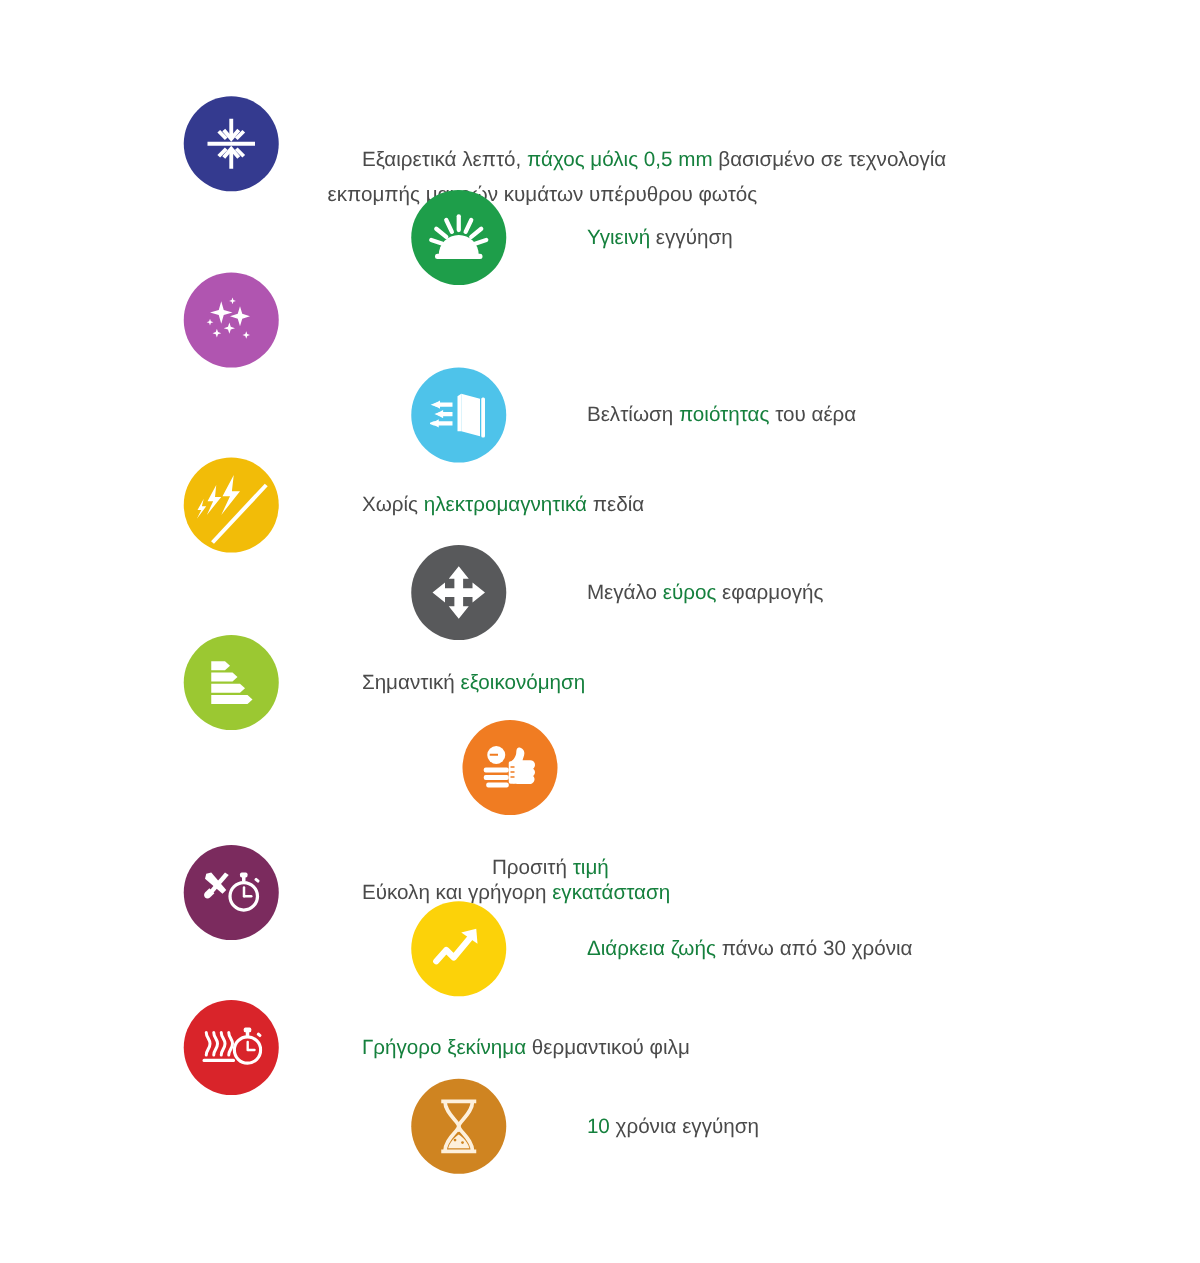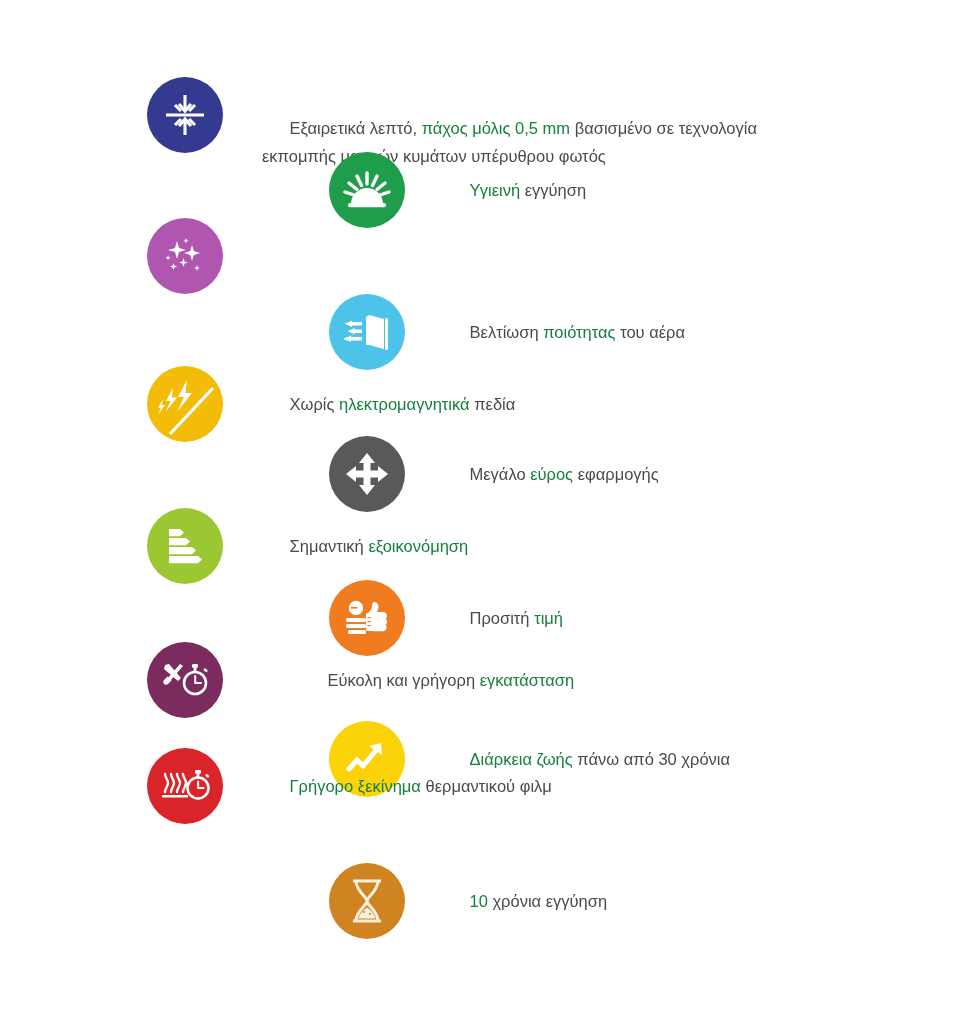--- a/index.html
+++ b/index.html
@@ -65,24 +65,24 @@
   
   .r1 { top: 77px;  align-items: flex-start; }
   .r1 .badge { margin-top: 0; }
   .r1 .feature-text { margin-top: 9px; }
   .r2 { top: 148px; }
   .r3 { top: 218px; }
   .r4 { top: 290px; }
   .r5 { top: 362px; }
   .r6 { top: 432px; }
   .r7 { top: 504px; }
-  .r8 { top: 576px; }
-  .r9 { top: 638px; gap: 38px; }
+  .r8 { top: 576px; flex-direction: column; }
+  .r9 { top: 672px; }
   .r10{ top: 717px; }
-  .r11{ top: 744px; }
+  .r11{ top: 796px; }
   .r12{ top: 859px; align-items: center; }
 </style>
 </head>
 <body>
 
 <div class="feature-list">
 
   <div class="feature-row row-left r1">
     <div class="badge" style="background:#343a8f">
       <svg width="46" height="46" viewBox="0 0 46 46" aria-hidden="true">

